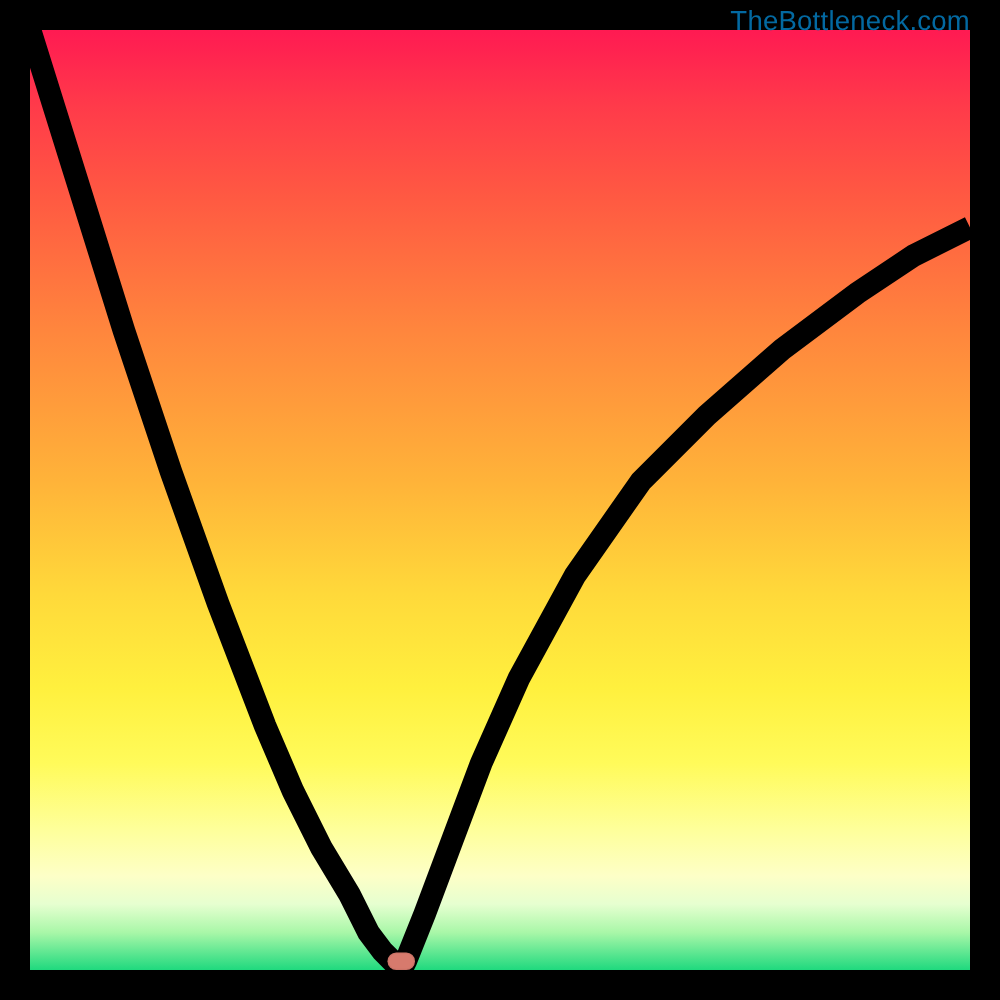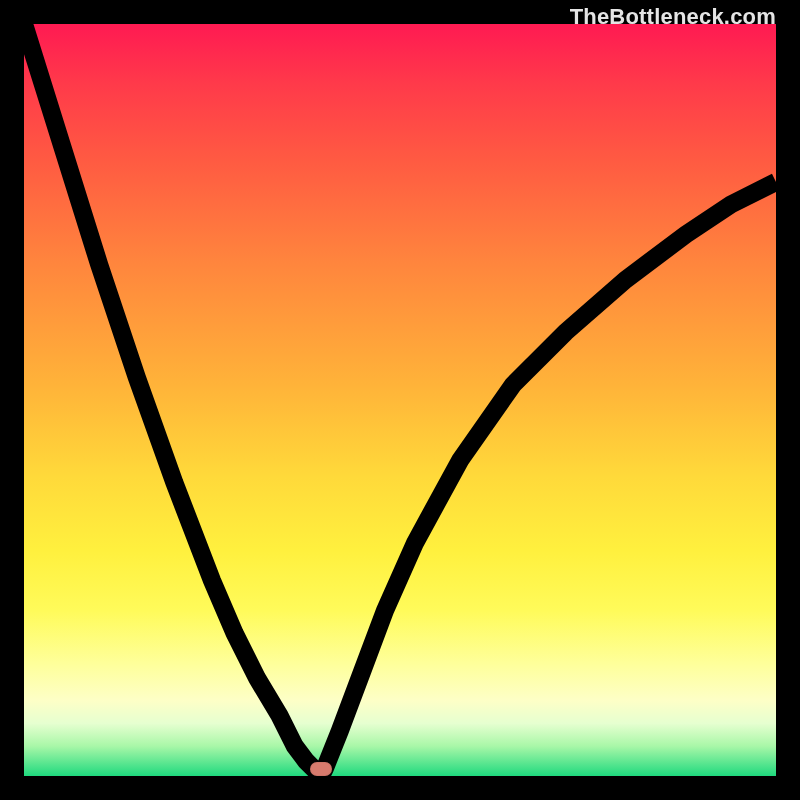--- a/index.html
+++ b/index.html
@@ -8,23 +8,23 @@
     height: 800px;
     background: #000;
     position: relative;
     font-family: Arial, Helvetica, sans-serif;
     overflow: hidden;
   }
   .watermark {
     position: absolute;
     top: 4px;
     right: 24px;
-    color: #e5e5e5;
+    color: #0369a1;
     font-size: 22px;
-    font-weight: 700;
+    font-weight: 400;
     letter-spacing: 0.2px;
     z-index: 10;
   }
   .plot-frame {
     position: absolute;
     left: 24px;
     top: 24px;
     width: 752px;
     height: 752px;
     background: #000;

